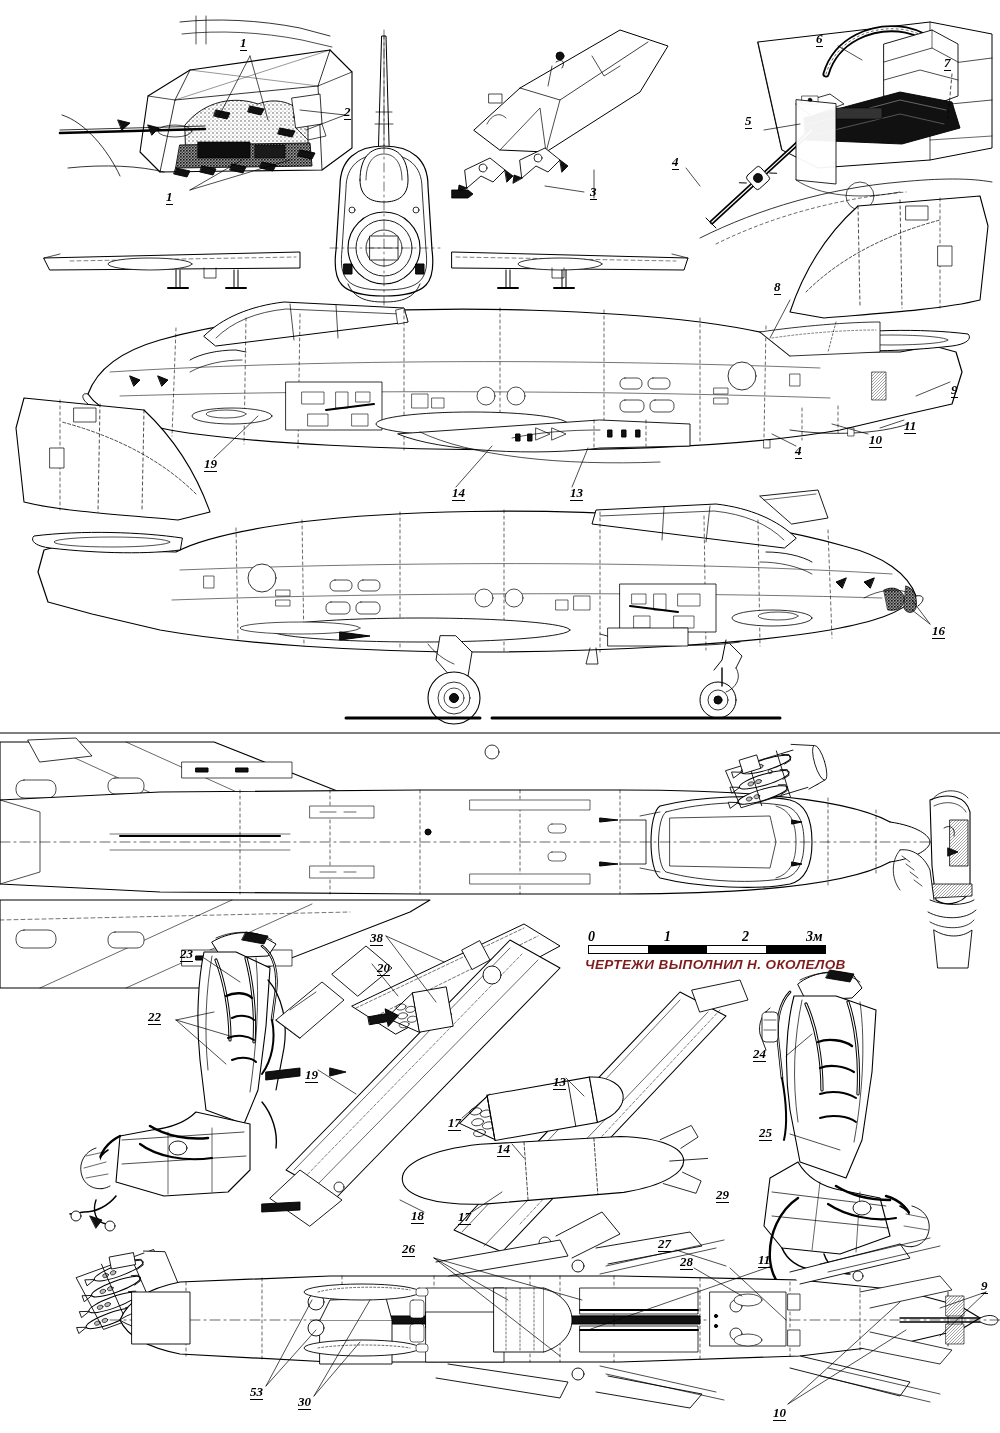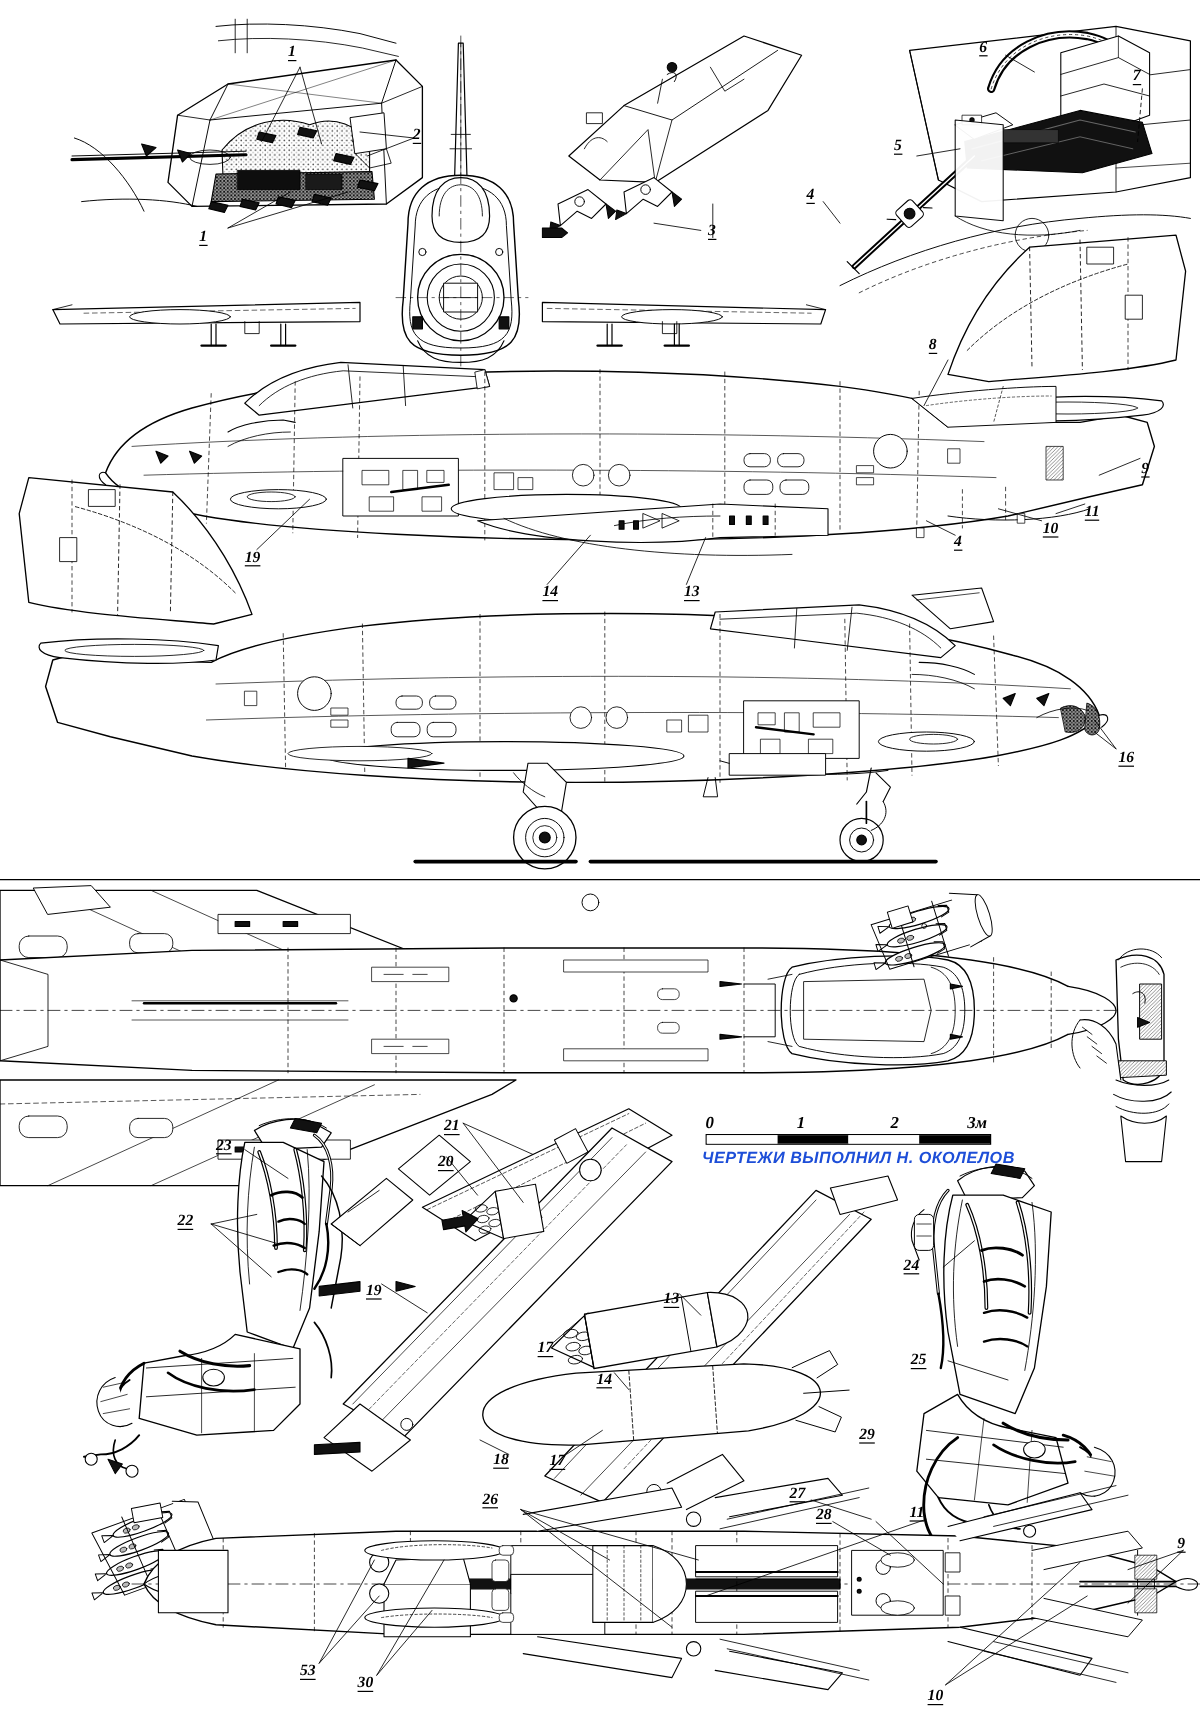--- a/index.html
+++ b/index.html
@@ -47,21 +47,21 @@
     box-sizing:border-box;
     background:#fff;
   }
   .scale-rule i{display:block;height:100%;}
   .credit{
     position:absolute;
     left:585px;top:957px;
     font-family:"Liberation Sans", sans-serif;
     font-style:italic;font-weight:700;
     font-size:13.5px;letter-spacing:.4px;
-    color:#1d4ed8;white-space:nowrap;
+    color:#7f1d1d;white-space:nowrap;
   }
 </style>
 </head>
 <body>
 
 <div id="sheet">
 
   <svg class="dwg" viewBox="0 0 1000 1433">
     <defs>
       <pattern id="stipple" width="4" height="4" patternUnits="userSpaceOnUse">
@@ -896,22 +896,22 @@
   <div class="callout" style="left:904px;top:419px">11</div>
   <div class="callout" style="left:795px;top:444px">4</div>
   <div class="callout" style="left:570px;top:486px">13</div>
   <div class="callout" style="left:452px;top:486px">14</div>
   <div class="callout" style="left:204px;top:457px">19</div>
   <div class="callout" style="left:932px;top:624px">16</div>
   <div class="callout" style="left:448px;top:1116px">17</div>
   <div class="callout" style="left:458px;top:1210px">17</div>
   <div class="callout" style="left:411px;top:1209px">18</div>
   <div class="callout" style="left:305px;top:1068px">19</div>
-  <div class="callout" style="left:365px;top:961px">20</div>
-  <div class="callout" style="left:370px;top:931px">21</div>
+  <div class="callout" style="left:377px;top:961px">20</div>
+  <div class="callout" style="left:370px;top:931px">38</div>
   <div class="callout" style="left:148px;top:1010px">22</div>
   <div class="callout" style="left:180px;top:947px">23</div>
   <div class="callout" style="left:753px;top:1047px">24</div>
   <div class="callout" style="left:759px;top:1126px">25</div>
   <div class="callout" style="left:553px;top:1075px">13</div>
   <div class="callout" style="left:497px;top:1142px">14</div>
   <div class="callout" style="left:402px;top:1242px">26</div>
   <div class="callout" style="left:658px;top:1237px">27</div>
   <div class="callout" style="left:680px;top:1255px">28</div>
   <div class="callout" style="left:716px;top:1188px">29</div>

